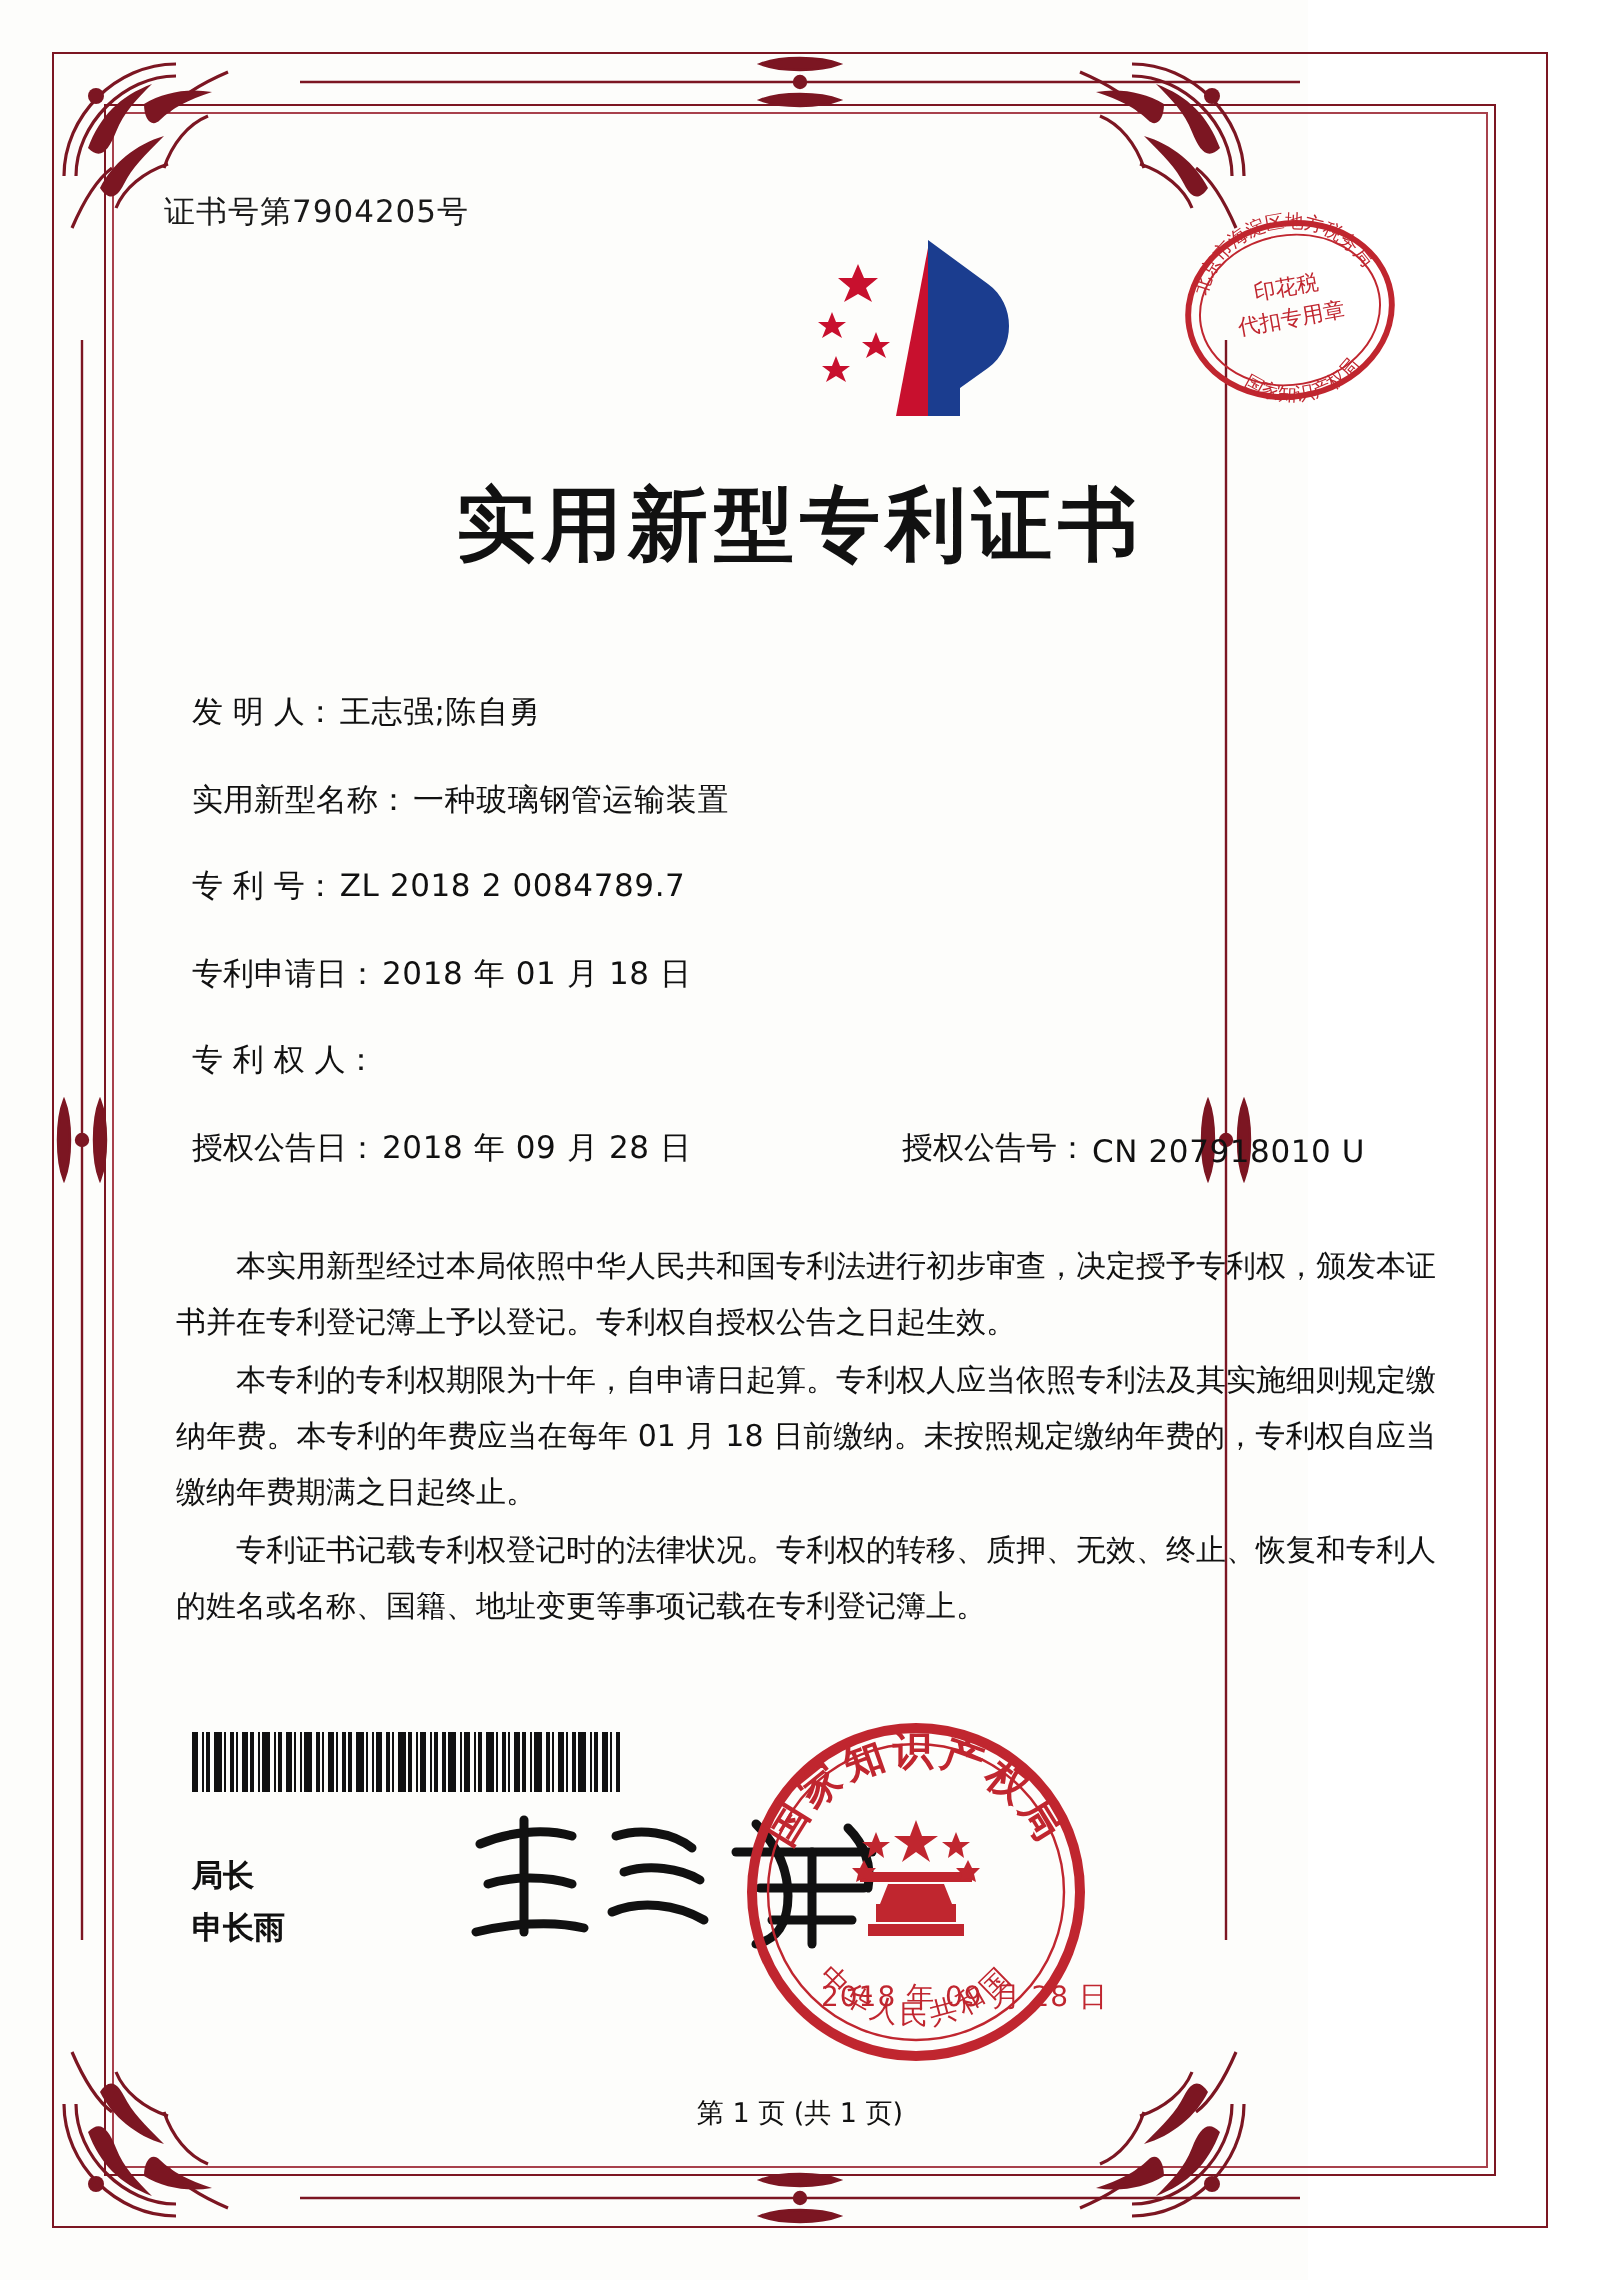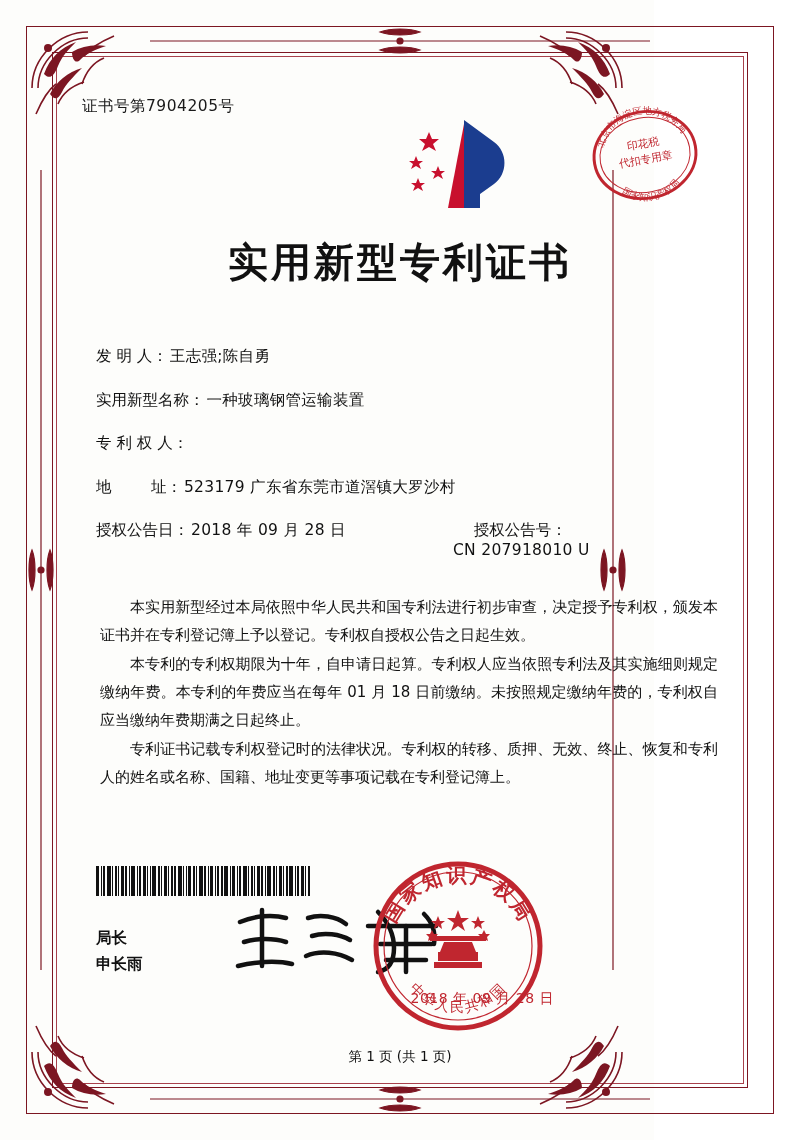--- a/index.html
+++ b/index.html
@@ -138,33 +138,33 @@
   }
   .field-value {
     margin-left: 2px;
     letter-spacing: 0.3px;
   }
 
   .field-row.split {
     justify-content: flex-start;
   }
   .split-left { display: flex; align-items: baseline; width: 355px; }
-  .split-right { display: flex; align-items: center; flex-direction: column; }
+  .split-right { display: flex; align-items: flex-end; }
 
   .paragraphs {
     margin-top: 34px;
     font-family: "DejaVu Sans", sans-serif;
     font-size: 15px;
     line-height: 28px;
     color: #111;
     text-align: justify;
     padding-left: 2px;
   }
   .paragraphs p {
-    margin: 0 0 1px 16px;
+    margin: 0 0 1px 4px;
     text-indent: 30px;
   }
 
   
   .barcode {
     position: absolute;
     left: 96px;
     top: 866px;
     width: 224px;
     height: 30px;
@@ -364,30 +364,34 @@
       <div class="field-row">
         <span class="field-label">发 明 人：</span>
         <span class="field-value">王志强;陈自勇</span>
       </div>
 
       <div class="field-row">
         <span class="field-label">实用新型名称：</span>
         <span class="field-value">一种玻璃钢管运输装置</span>
       </div>
 
-
+      <div class="field-row">
+        <span class="field-label">专 利 号：</span>
+        <span class="field-value">ZL 2018 2 0084789.7</span>
+      </div>
+
+      <div class="field-row">
+        <span class="field-label">专利申请日：</span>
+        <span class="field-value">2018 年 01 月 18 日</span>
+      </div>
 
       <div class="field-row">
         <span class="field-label">专 利 权 人：</span>
       </div>
 
-      <div class="field-row">
-        <span class="field-label">地        址：</span>
-        <span class="field-value">523179 广东省东莞市道滘镇大罗沙村</span>
-      </div>
 
       <div class="field-row split">
         <span class="split-left">
           <span class="field-label">授权公告日：</span>
           <span class="field-value">2018 年 09 月 28 日</span>
         </span>
         <span class="split-right">
           <span class="field-label">授权公告号：</span>
           <span class="field-value">CN 207918010 U</span>
         </span>

